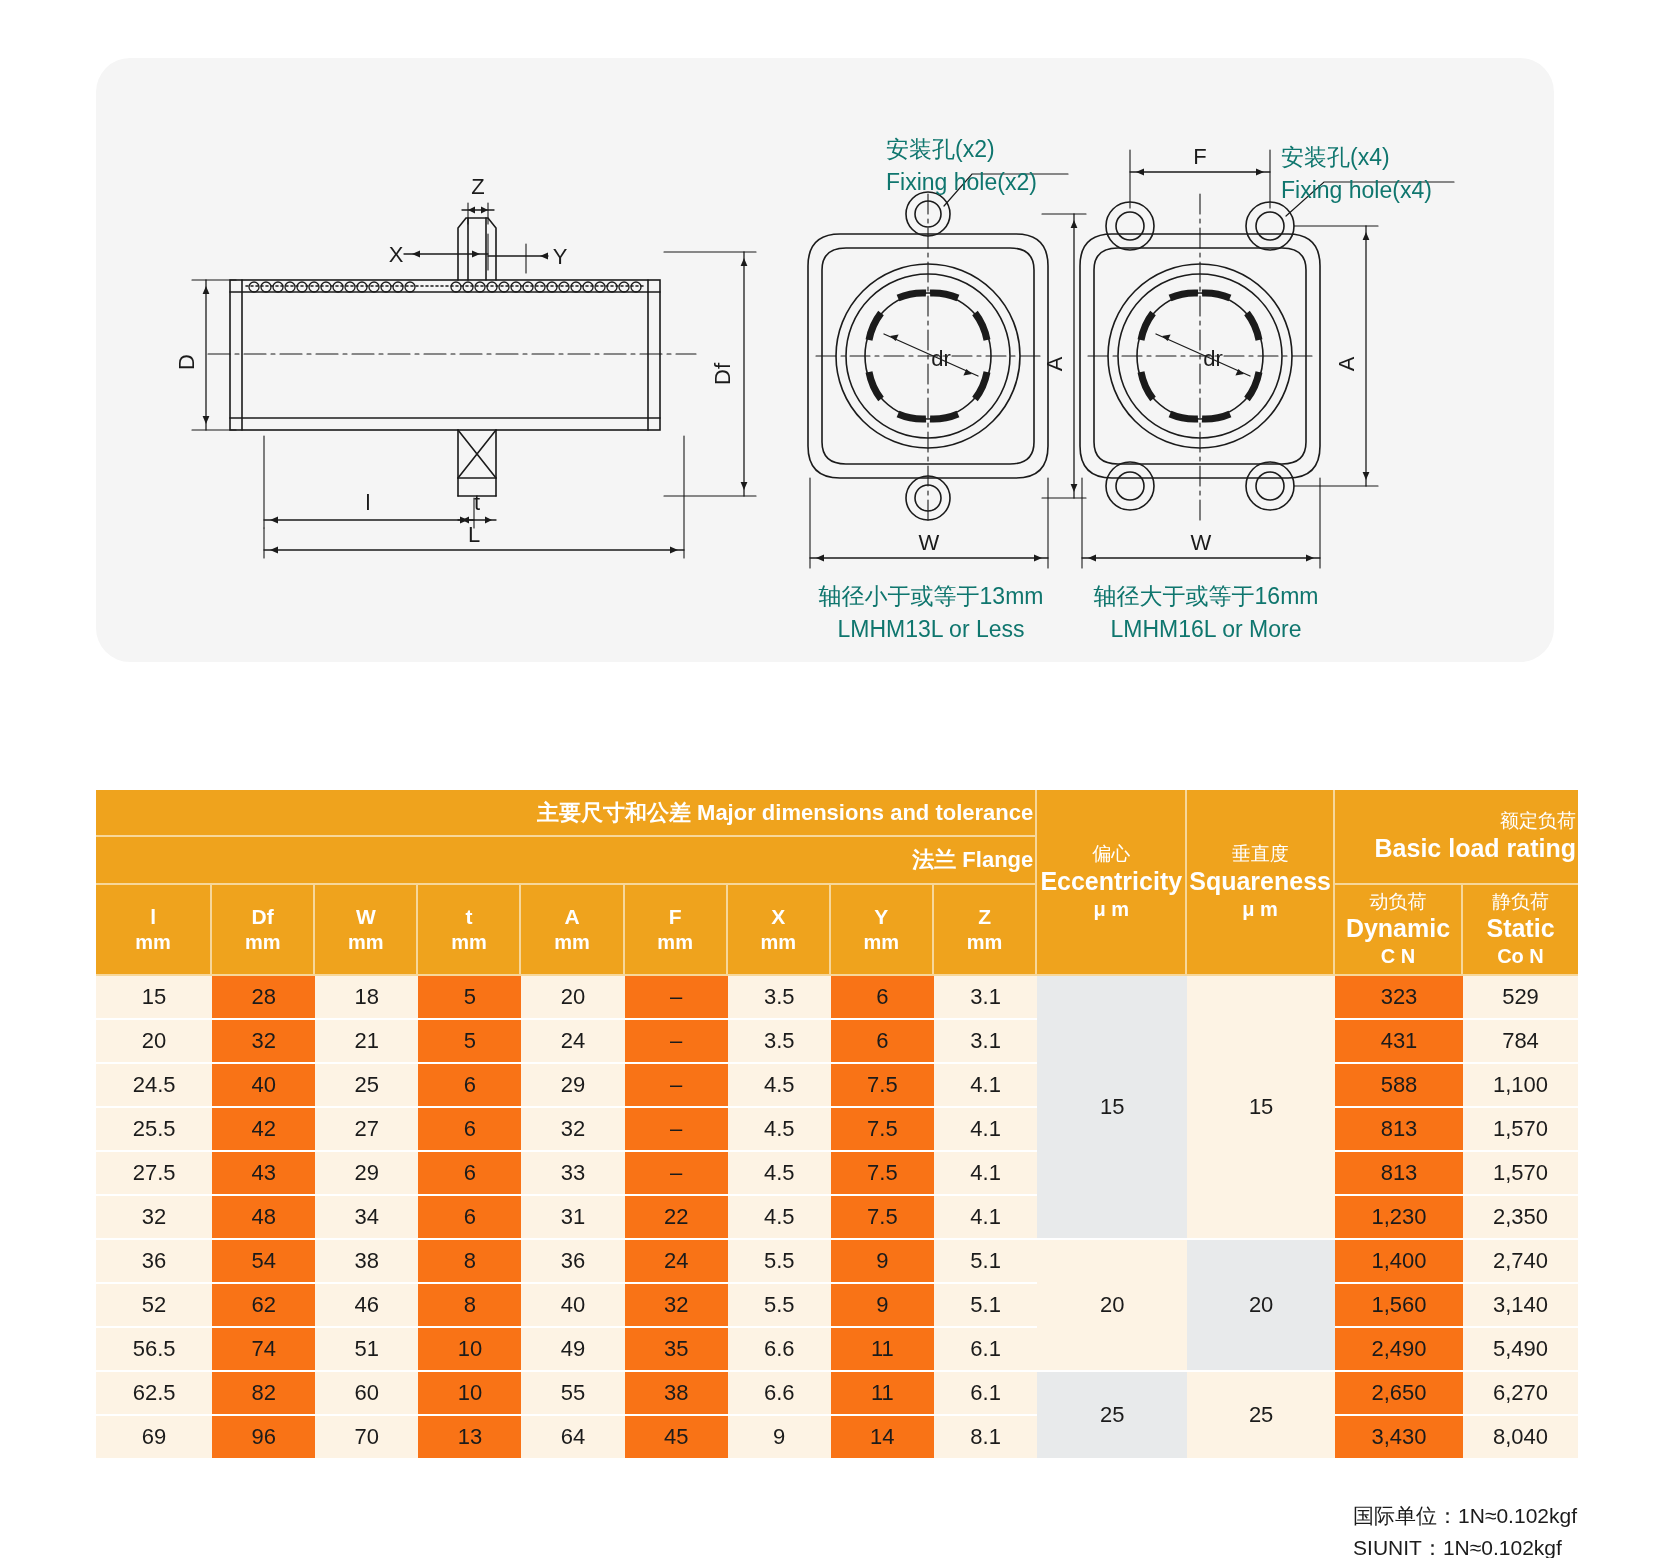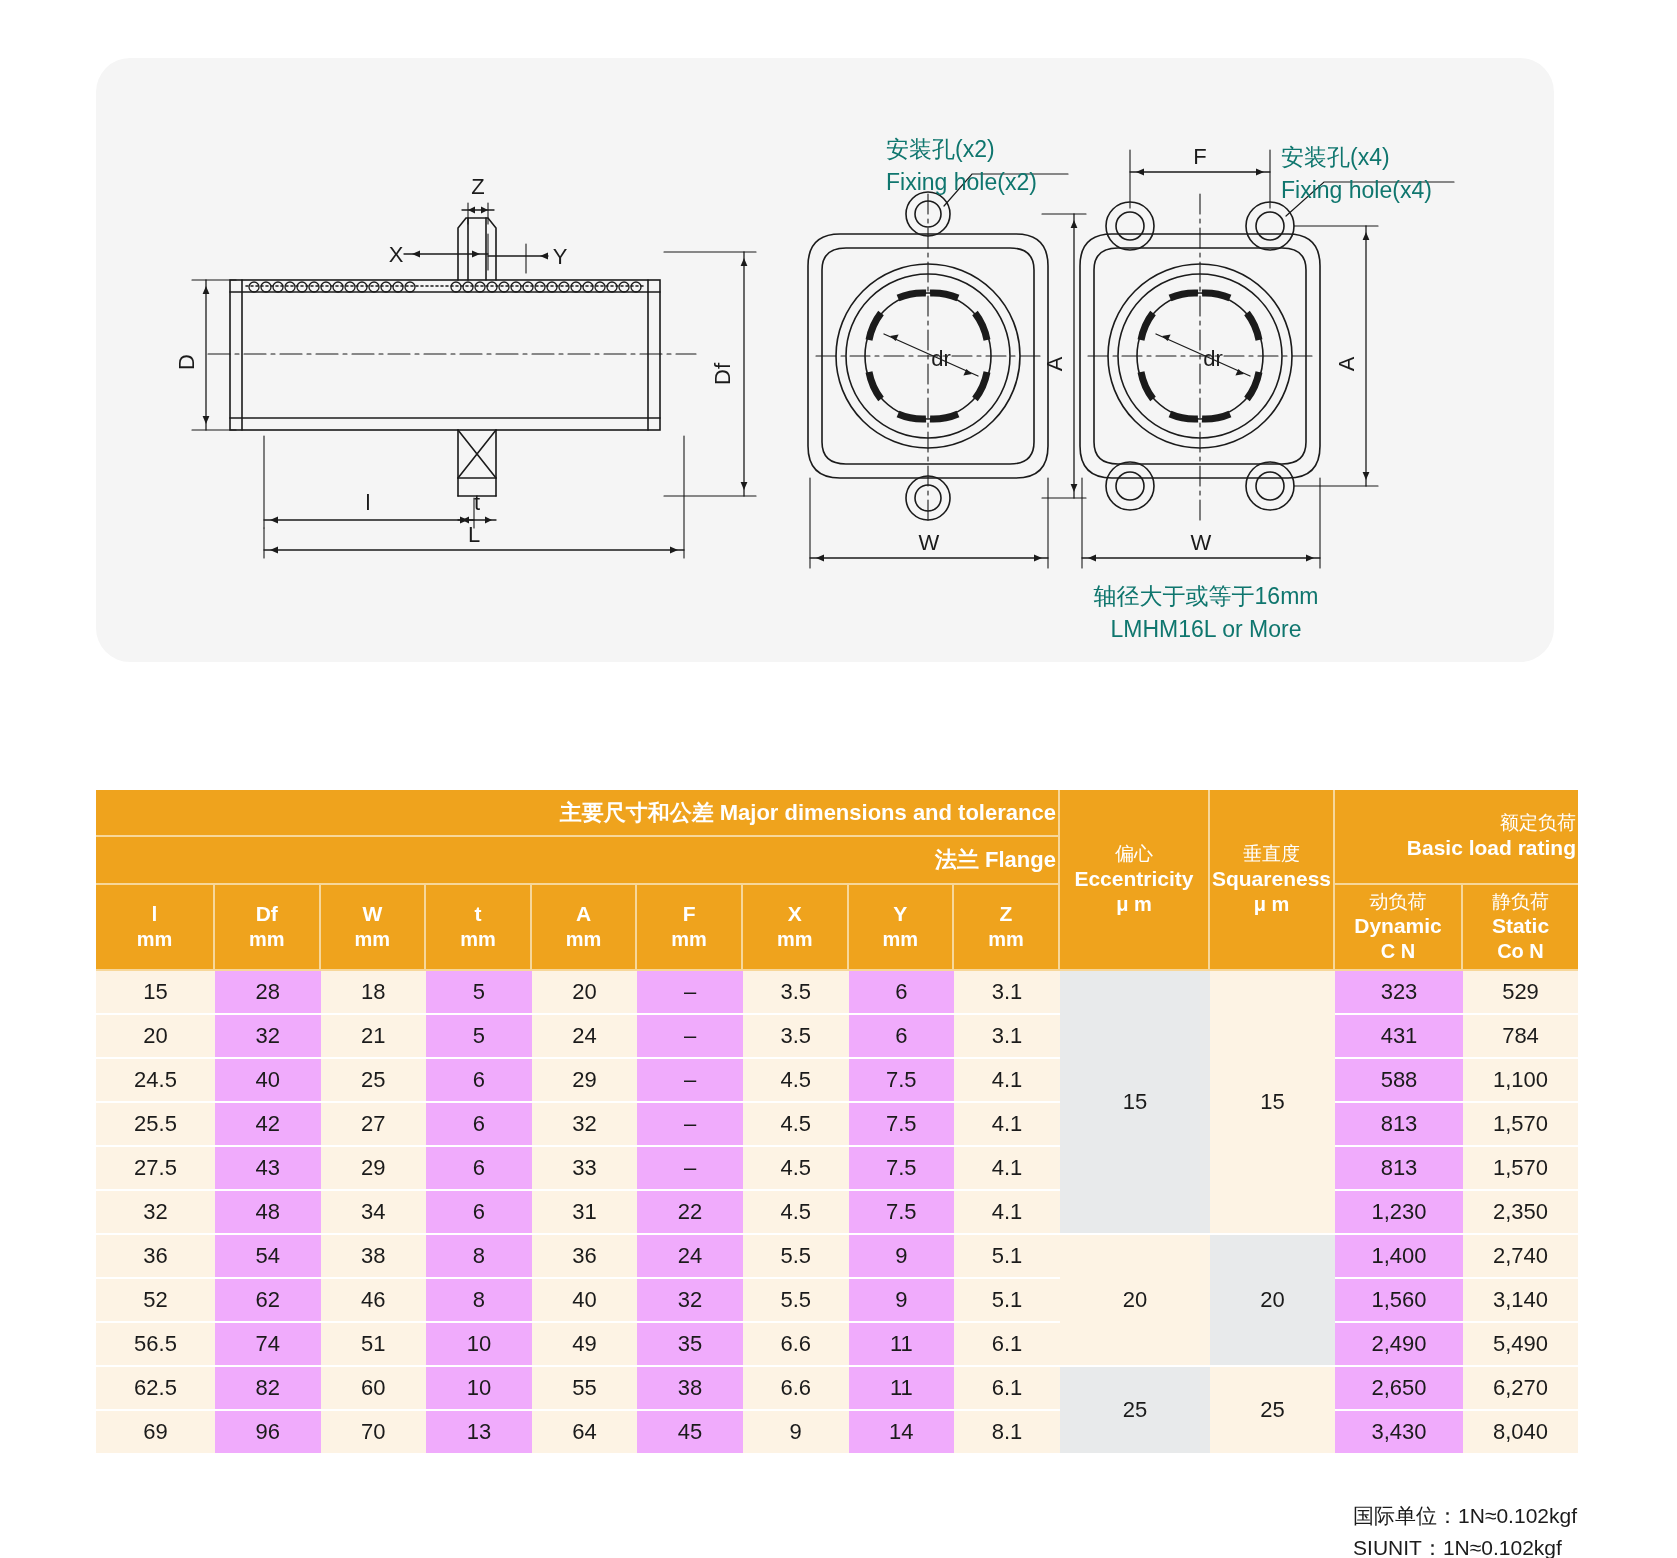--- a/index.html
+++ b/index.html
@@ -48,31 +48,31 @@
     border-right: 2px solid #f7d79a;
     border-bottom: 2px solid #f7d79a;
     padding: 5px 2px;
     line-height: 1.24;
     text-align: center;
   }
   #spec-table th.noright { border-right: none; }
   #spec-table th.grp { font-size: 22px; padding: 9px 2px; text-align: right; }
   #spec-table th .unit { display:block; font-weight:bold; font-size:20px; }
   #spec-table th .cn  { display:block; font-weight:normal; font-size:19px; }
-  #spec-table th .en  { display:block; font-weight:bold; font-size:21px; }
+  #spec-table th .en  { display:block; font-weight:bold; font-size:25px; }
 
   #spec-table td {
     text-align: center;
     padding: 8px 2px;
     height: 44px;
     font-size: 22px;
     border-bottom: 2px solid #ffffff;
   }
   .sh-a { background: #fdf3e4; }   
-  .sh-b { background: #f0abfc; }   
+  .sh-b { background: #f97316; }   
   .mg-a { background: #fdf3e4; }
   .mg-b { background: #e8eaeb; }
   td.merged { border-bottom: 2px solid #ffffff; vertical-align: middle; }
 
   
   #unit-note {
     position: absolute;
     right: 100px; top: 1500px;
     text-align: left;
     font-size: 21px;
@@ -336,20 +336,24 @@
   <div class="cap" style="left:790px; top:75px; text-align:left;">
     <div>安装孔(x2)</div>
     <div>Fixing hole(x2)</div>
   </div>
 
   <div class="cap" style="left:1185px; top:83px; text-align:left;">
     <div>安装孔(x4)</div>
     <div>Fixing hole(x4)</div>
   </div>
 
+  <div class="cap" style="left:640px; top:522px; width:390px;">
+    <div>轴径小于或等于13mm</div>
+    <div>LMHM13L or Less</div>
+  </div>
 
   <div class="cap" style="left:915px; top:522px; width:390px;">
     <div>轴径大于或等于16mm</div>
     <div>LMHM16L or More</div>
   </div>
 </div>
 
 <table id="spec-table">
   <thead>
     <tr>

